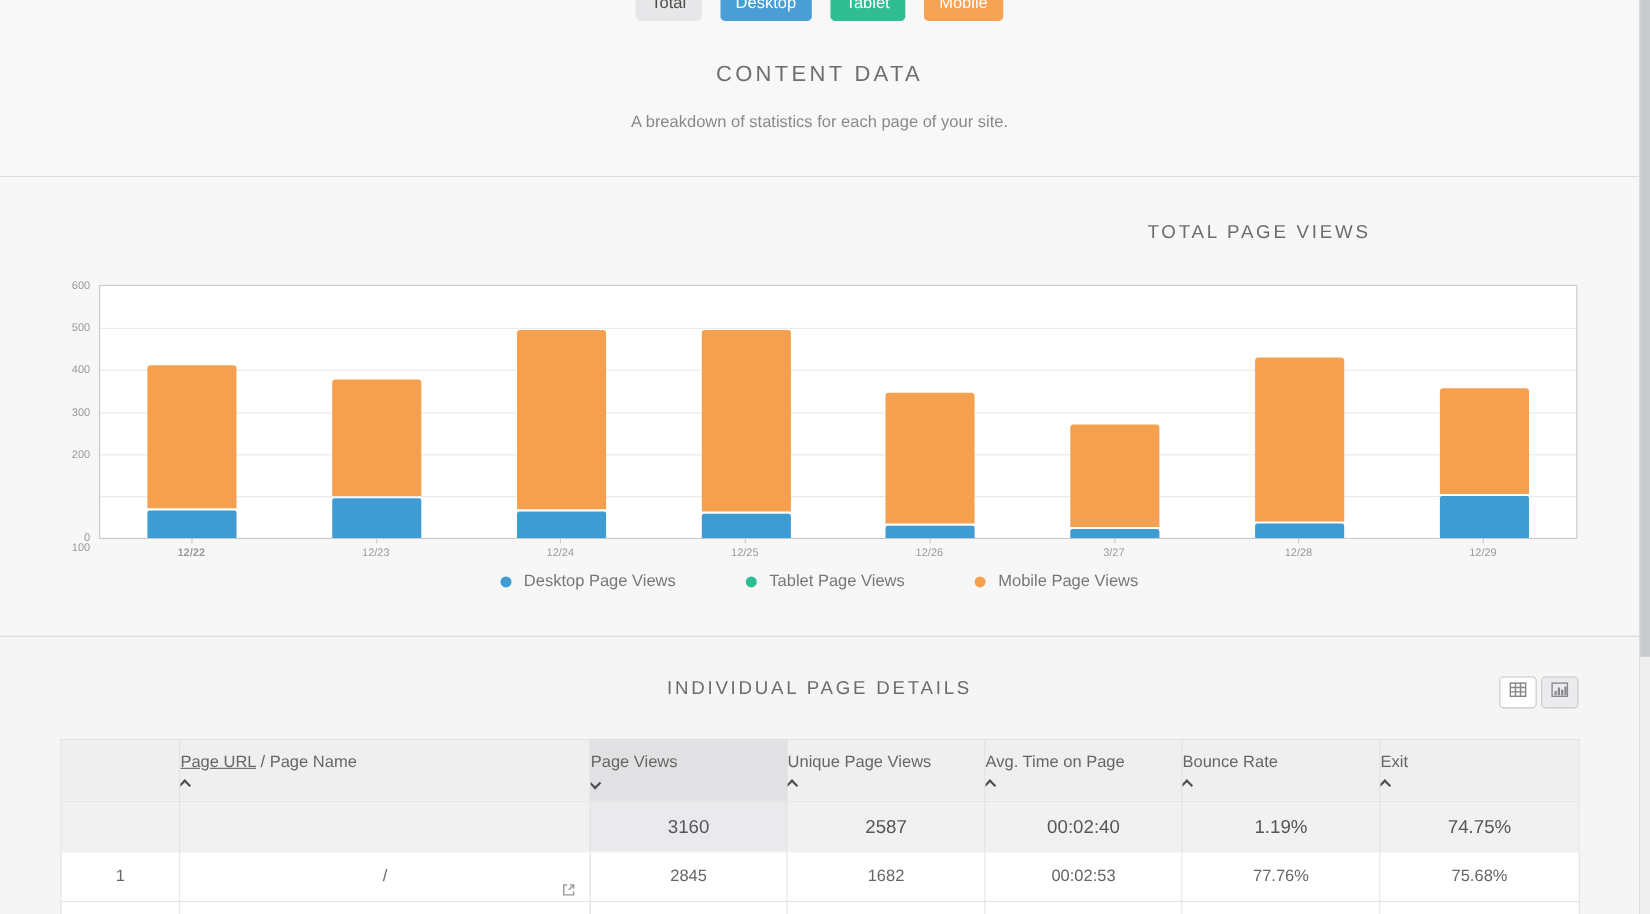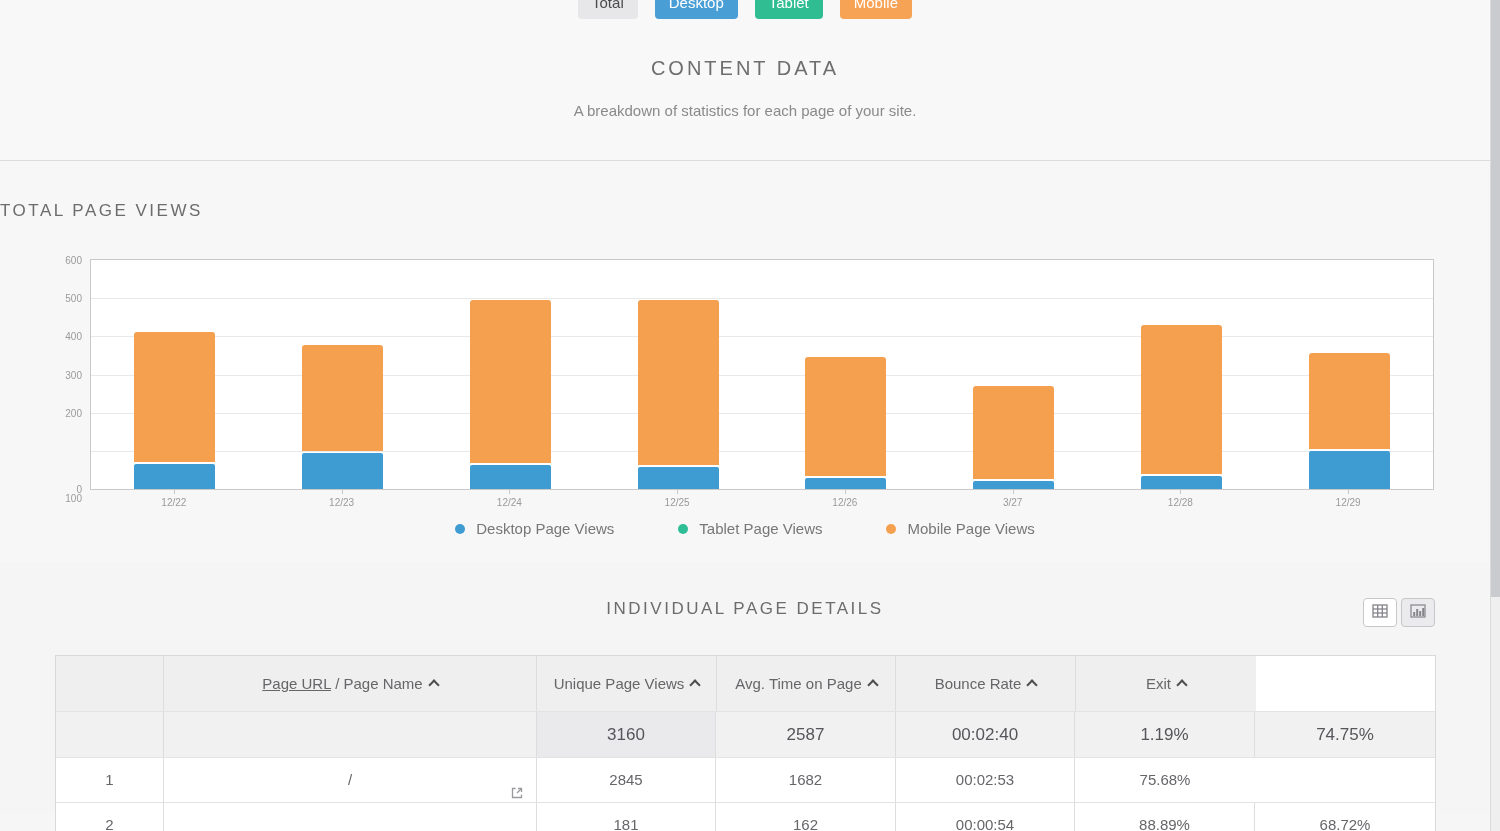--- a/index.html
+++ b/index.html
@@ -4,31 +4,31 @@
 <style>
   html,body{margin:0;padding:0;}
   body{width:1500px;height:831px;overflow:hidden;background:#F6F6F7;
        font-family:"Liberation Sans", sans-serif;position:relative;}
   .page{position:absolute;inset:0;}
   .content{position:absolute;left:0;top:0;width:1490px;height:831px;}
 
   
   .section-top{position:absolute;left:0;top:0;width:1490px;height:160px;border-bottom:1px solid #DCDCDD;background:#F8F8F9;}
   .section-chart{position:absolute;left:0;top:161px;width:1490px;height:417px;border-bottom:1px solid #D4D4D6;background:#F7F7F8;}
-  .section-details{position:absolute;left:0;top:562px;width:1490px;height:252px;background:#F5F5F6;}
+  .section-details{position:absolute;left:0;top:579px;width:1490px;height:252px;background:#F5F5F6;}
 
   
   .device-bar{position:absolute;top:-14px;left:0;width:1490px;display:flex;justify-content:center;gap:17px;}
   .dev-btn{padding:7px 14px;border-radius:4px;font-size:15px;line-height:19px;cursor:pointer;border:none;}
 
   .content-title{position:absolute;top:57px;left:0;width:1490px;text-align:center;font-size:20px;
                  letter-spacing:3px;color:#6E6E6E;font-weight:400;}
   .content-subtitle{position:absolute;top:102px;left:0;width:1490px;text-align:center;font-size:15px;color:#8A8A8A;}
 
-  .chart-title{position:absolute;top:40px;left:0;width:1230px;text-align:left;font-size:17px;
+  .chart-title{position:absolute;top:40px;left:16px;width:1230px;text-align:right;font-size:17px;
                letter-spacing:2.5px;color:#6C6C6C;font-weight:400;}
 
   
   .plot{position:absolute;left:90px;top:98px;width:1344px;height:231px;background:#FFFFFF;
         border:1px solid #C9C9CB;box-sizing:border-box;}
   .gridline{position:absolute;left:0;width:100%;height:1px;background:#E9E9EA;}
   .seg{position:absolute;width:81px;}
   .ylabel{position:absolute;left:38px;width:44px;text-align:right;font-size:10px;color:#9A9A9A;}
   .xlabel{position:absolute;text-align:center;font-size:10px;color:#9A9A9A;}
   .xtick{position:absolute;width:1px;height:4px;background:#C9C9CB;}
@@ -44,21 +44,21 @@
   .vt{width:34px;height:29px;border:1px solid #C7C7CA;border-radius:4px;background:#EBEBED;
       display:flex;align-items:center;justify-content:center;cursor:pointer;box-sizing:border-box;}
   .vt.active{background:#FFFFFF;}
 
   
   .table{position:absolute;left:55px;top:93px;width:1379px;border:1px solid #D9D9DA;border-bottom:none;
          box-sizing:content-box;background:#FFF;}
   .tr{display:flex;border-bottom:1px solid #E3E3E4;}
   .th,.td{box-sizing:border-box;border-right:1px solid #DDDDDE;overflow:hidden;}
   .th:last-child,.td:last-child{border-right:none;}
-  .tr.head .th{height:55px;background:#EFEFF0;display:flex;flex-direction:row;align-items:center;
+  .tr.head .th{height:55px;background:#EFEFF0;display:flex;flex-direction:column;align-items:flex-start;
                justify-content:center;gap:7px;}
   .tr.head .th.active{background:#E1E1E3;}
   .th-label{font-size:15px;color:#666668;}
   .th-label .u{text-decoration:underline;}
   .chev{display:inline-block;width:6px;height:6px;border-left:2px solid #4E4E50;border-top:2px solid #4E4E50;}
   .chev.up{transform:rotate(45deg);margin-top:2px;}
   .chev.down{transform:rotate(-135deg);margin-bottom:2px;}
   .tr.summary .td{height:45px;line-height:45px;background:#F1F1F2;text-align:center;font-size:17px;color:#56565A;}
   .tr.summary .td.active{background:#EAEAEC;}
   .tr.data .td{height:44px;line-height:44px;background:#FFFFFF;text-align:center;font-size:15px;color:#66666A;}
@@ -115,21 +115,21 @@
       <div id="yaxis">
           <div class="ylabel" style="top: 323px;">0</div>
           <div class="ylabel" style="top: 284.833px; margin-top: 47px;">100</div>
           <div class="ylabel" style="top: 246.667px;">200</div>
           <div class="ylabel" style="top: 208.5px;">300</div>
           <div class="ylabel" style="top: 170.333px;">400</div>
           <div class="ylabel" style="top: 132.167px;">500</div>
           <div class="ylabel" style="top: 94px;">600</div>
         </div>
       <div id="xaxis">
-          <div class="xlabel" style="left: 90px; width: 167.75px; top: 336px;">12/22</div>
+          <div class="xlabel" style="left: 90px; width: 167.75px; top: 336px; font-weight: bold;">12/22</div>
           <div class="xtick" style="left: 173.875px; top: 329px;"></div>
           <div class="xlabel" style="left: 257.75px; width: 167.75px; top: 336px;">12/23</div>
           <div class="xtick" style="left: 341.625px; top: 329px;"></div>
           <div class="xlabel" style="left: 425.5px; width: 167.75px; top: 336px;">12/24</div>
           <div class="xtick" style="left: 509.375px; top: 329px;"></div>
           <div class="xlabel" style="left: 593.25px; width: 167.75px; top: 336px;">12/25</div>
           <div class="xtick" style="left: 677.125px; top: 329px;"></div>
           <div class="xlabel" style="left: 761px; width: 167.75px; top: 336px;">12/26</div>
           <div class="xtick" style="left: 844.875px; top: 329px;"></div>
           <div class="xlabel" style="left: 928.75px; width: 167.75px; top: 336px;">3/27</div>
@@ -181,20 +181,24 @@
           </span>
         </div>
       </div>
       <div class="table">
           <div class="tr head">
             <div class="th" style="width: 108px;"></div>
             <div class="th" style="width: 373px;">
               <div class="th-label"><span class="u">Page URL</span> / Page Name</div>
               <span class="chev up"></span>
             </div>
+            <div class="th active" style="width: 179px;">
+              <div class="th-label">Page Views</div>
+              <span class="chev down"></span>
+            </div>
             <div class="th" style="width: 180px;">
               <div class="th-label">Unique Page Views</div>
               <span class="chev up"></span>
             </div>
             <div class="th" style="width: 179px;">
               <div class="th-label">Avg. Time on Page</div>
               <span class="chev up"></span>
             </div>
             <div class="th" style="width: 180px;">
               <div class="th-label">Bounce Rate</div>
@@ -217,20 +221,21 @@
           <div class="tr data">
             <div class="td" style="width: 108px;">1</div>
             <div class="td url-cell" style="width: 373px;"><span>/</span><span class="ext-link"><svg width="14" height="14" viewBox="0 0 14 14">
                   <path d="M5.5 2.5H2.5v9h9V8.5" fill="none" stroke="#9A9A9E" stroke-width="1.3"></path>
                   <path d="M8 2.5h3.5V6" fill="none" stroke="#9A9A9E" stroke-width="1.3"></path>
                   <path d="M11.3 2.7L7 7" fill="none" stroke="#9A9A9E" stroke-width="1.3"></path>
                 </svg></span></div>
             <div class="td" style="width: 179px;">2845</div>
             <div class="td" style="width: 180px;">1682</div>
             <div class="td" style="width: 179px;">00:02:53</div>
+            <div class="td" style="width: 180px;">77.76%</div>
             <div class="td" style="width: 180px;">75.68%</div>
           </div>
           <div class="tr data">
             <div class="td" style="width: 108px;">2</div>
             <div class="td url-cell" style="width: 373px;"></div>
             <div class="td" style="width: 179px;">181</div>
             <div class="td" style="width: 180px;">162</div>
             <div class="td" style="width: 179px;">00:00:54</div>
             <div class="td" style="width: 180px;">88.89%</div>
             <div class="td" style="width: 180px;">68.72%</div>

